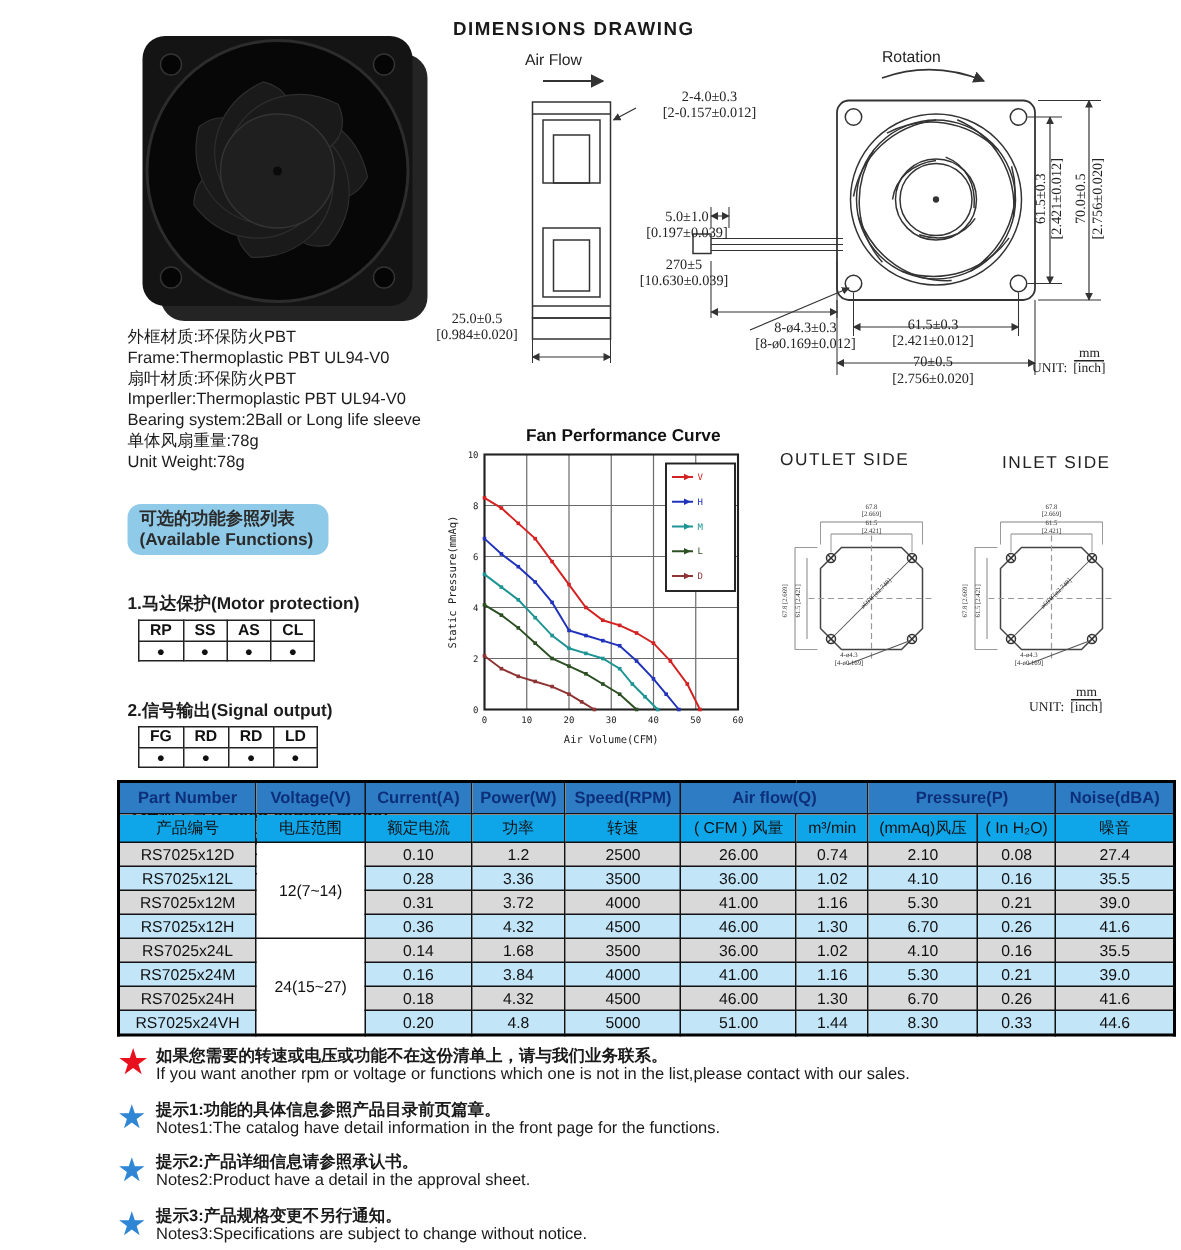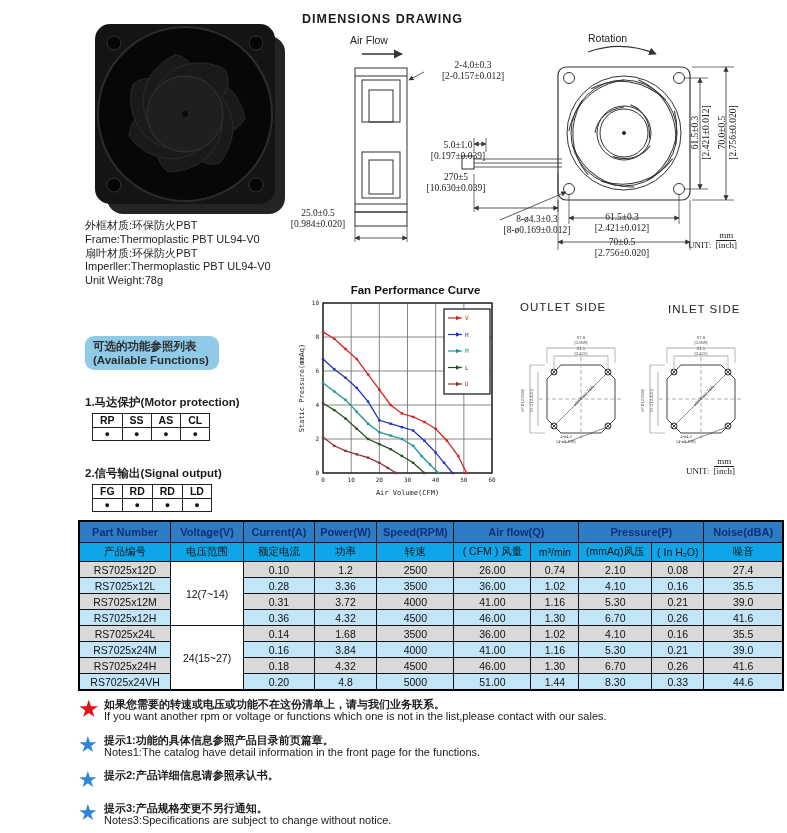--- a/index.html
+++ b/index.html
@@ -196,20 +196,22 @@
       <span class="num">mm</span>
       <span>[inch]</span>
     </span>
   </div>
 
   <div class="abs" style="left:85px;top:219px">
     <div class="mat-line">外框材质:环保防火PBT</div>
     <div class="mat-line">Frame:Thermoplastic PBT UL94-V0</div>
     <div class="mat-line">扇叶材质:环保防火PBT</div>
     <div class="mat-line">Imperller:Thermoplastic PBT UL94-V0</div>
+    <div class="mat-line">Bearing system:2Ball or Long life sleeve</div>
+    <div class="mat-line">单体风扇重量:78g</div>
     <div class="mat-line">Unit Weight:78g</div>
   </div>
 
   <div class="abs" style="left:85px;top:336px">
     <div class="badge">
       <div>可选的功能参照列表</div>
       <div>(Available Functions)</div>
     </div>
     <div id="fn-groups">
         <div class="fn-label">1.马达保护(Motor protection)</div>
@@ -620,20 +622,21 @@
       <span class="star blue">★</span>
       <div>
           <div class="cn">提示1:功能的具体信息参照产品目录前页篇章。</div>
            <div class="en">Notes1:The catalog have detail information in the front page for the functions.</div>
         </div>
     </div>
     <div class="note">
       <span class="star blue">★</span>
       <div>
           <div class="cn">提示2:产品详细信息请参照承认书。</div>
+           <div class="en">Notes2:Product have a detail in the approval sheet.</div>
         </div>
     </div>
     <div class="note">
       <span class="star blue">★</span>
       <div>
           <div class="cn">提示3:产品规格变更不另行通知。</div>
            <div class="en">Notes3:Specifications are subject to change without notice.</div>
         </div>
     </div>
   </div>

